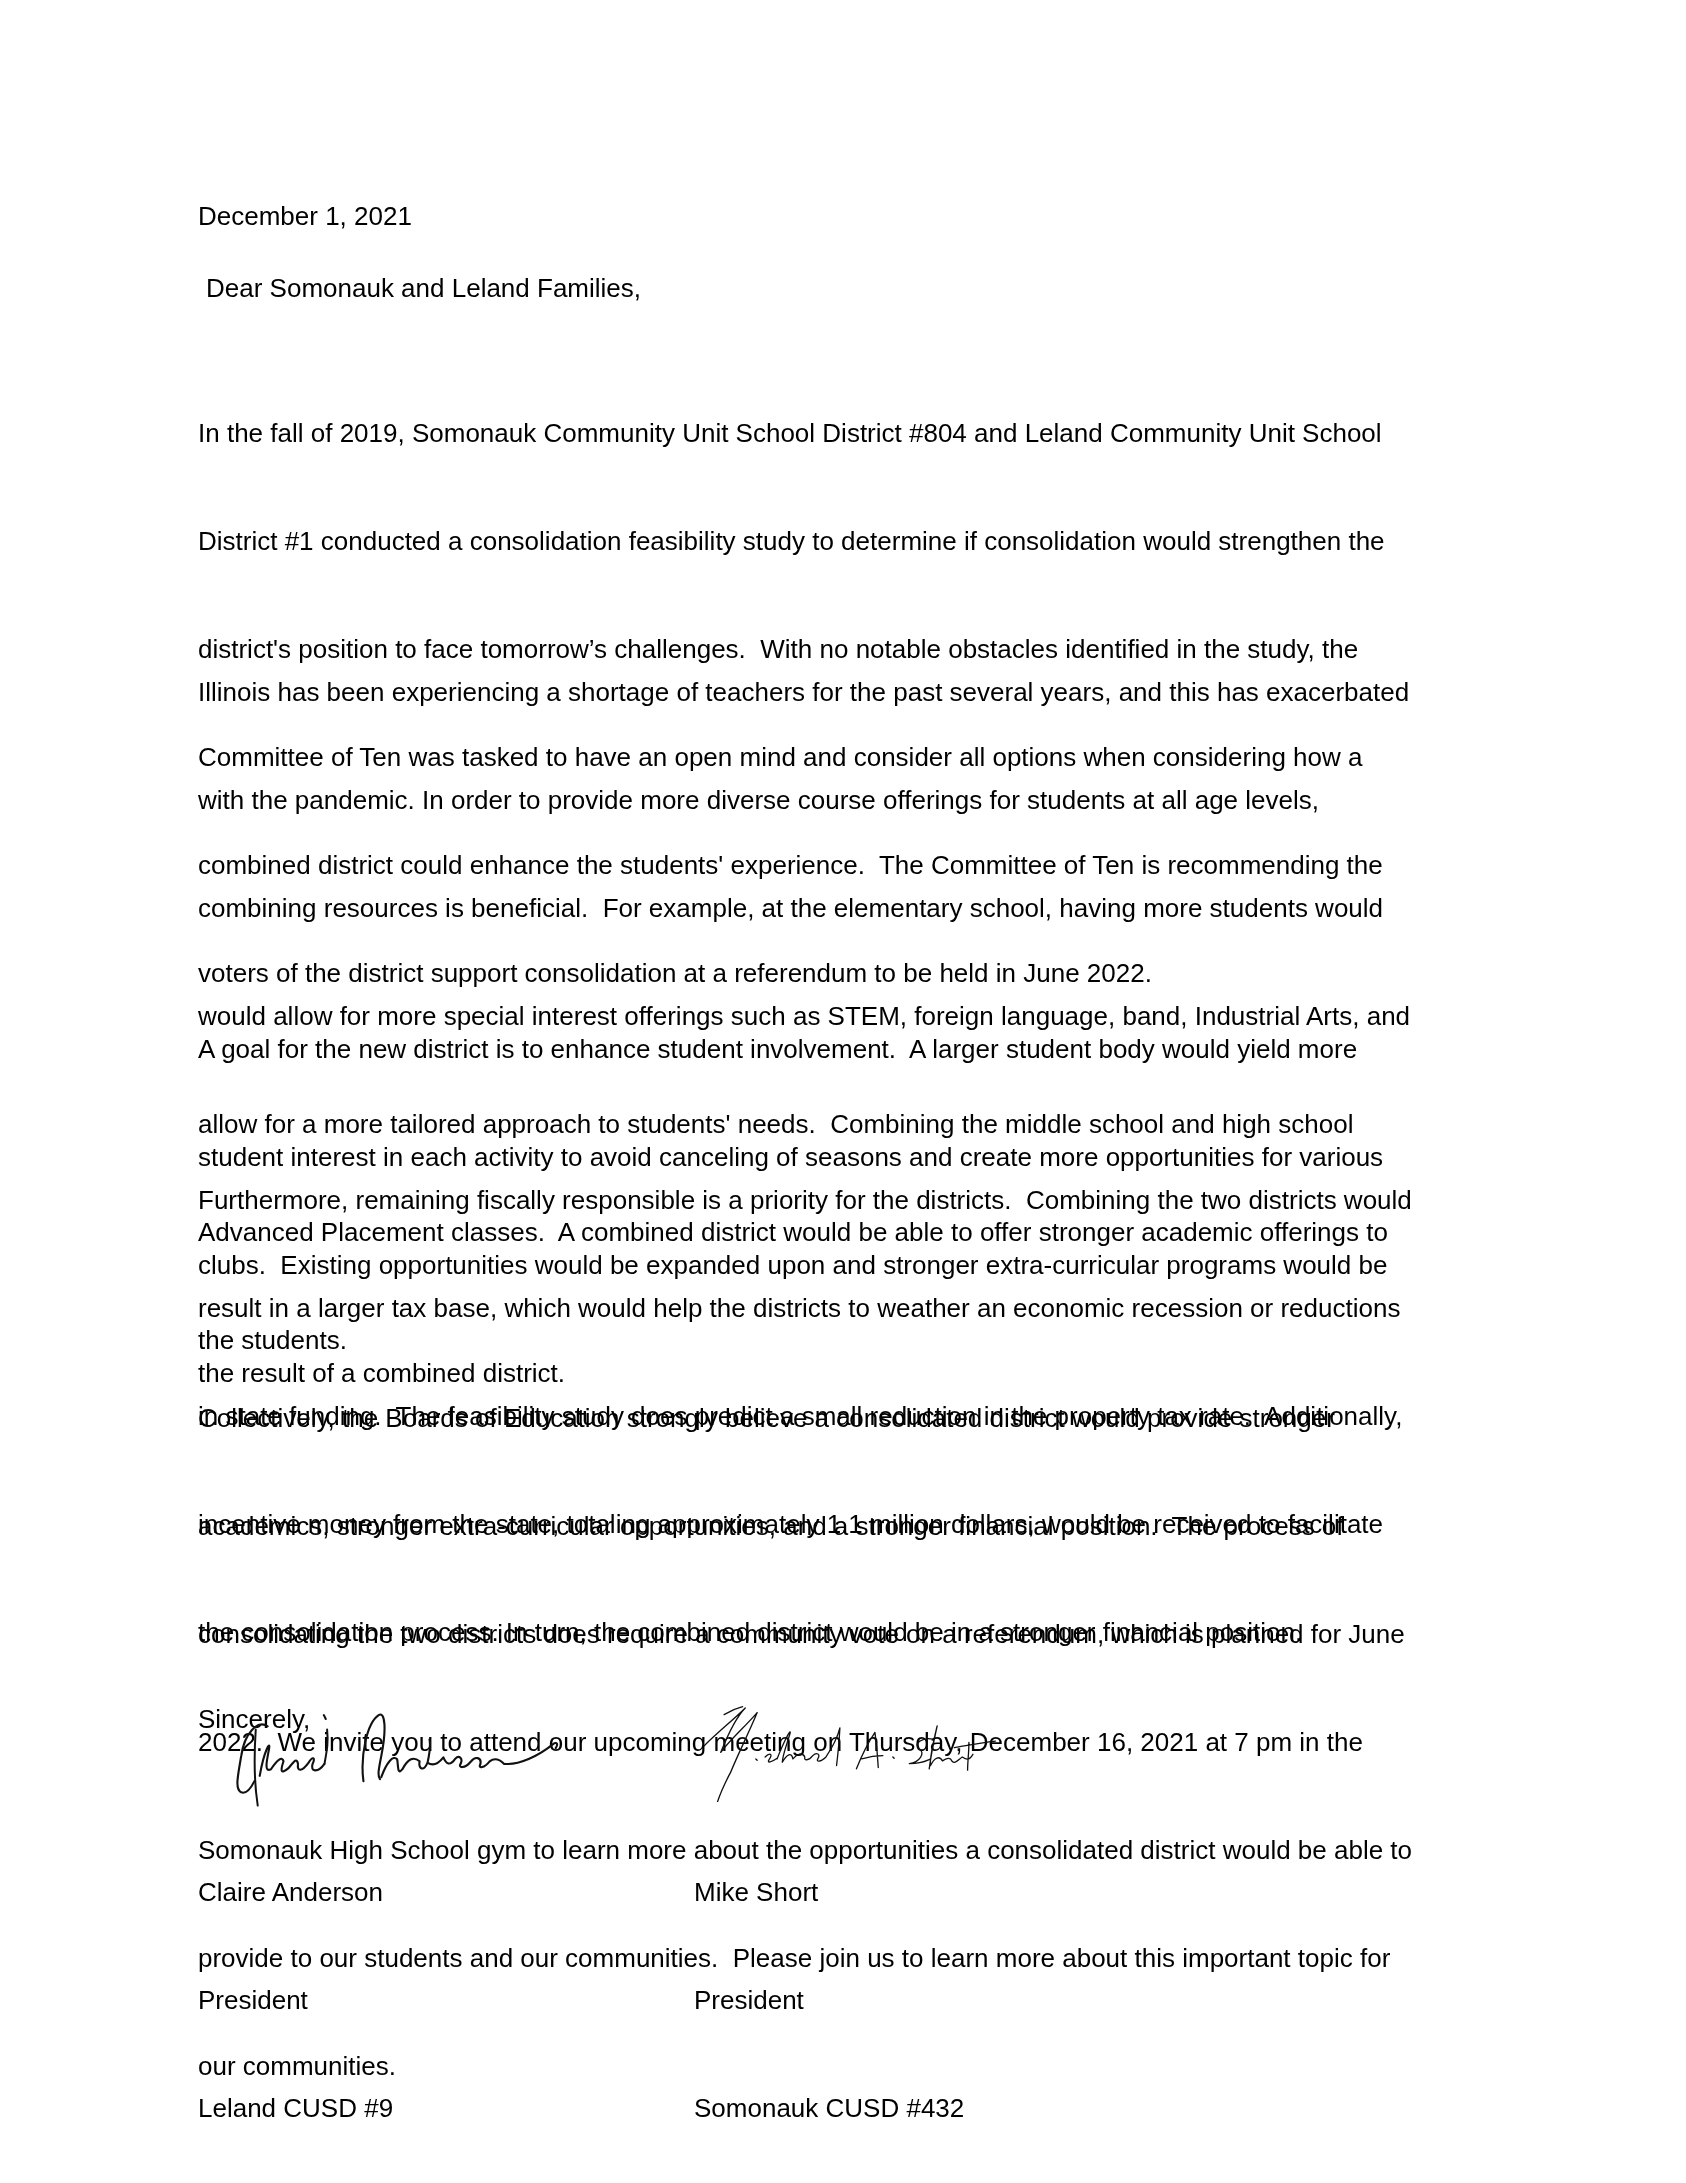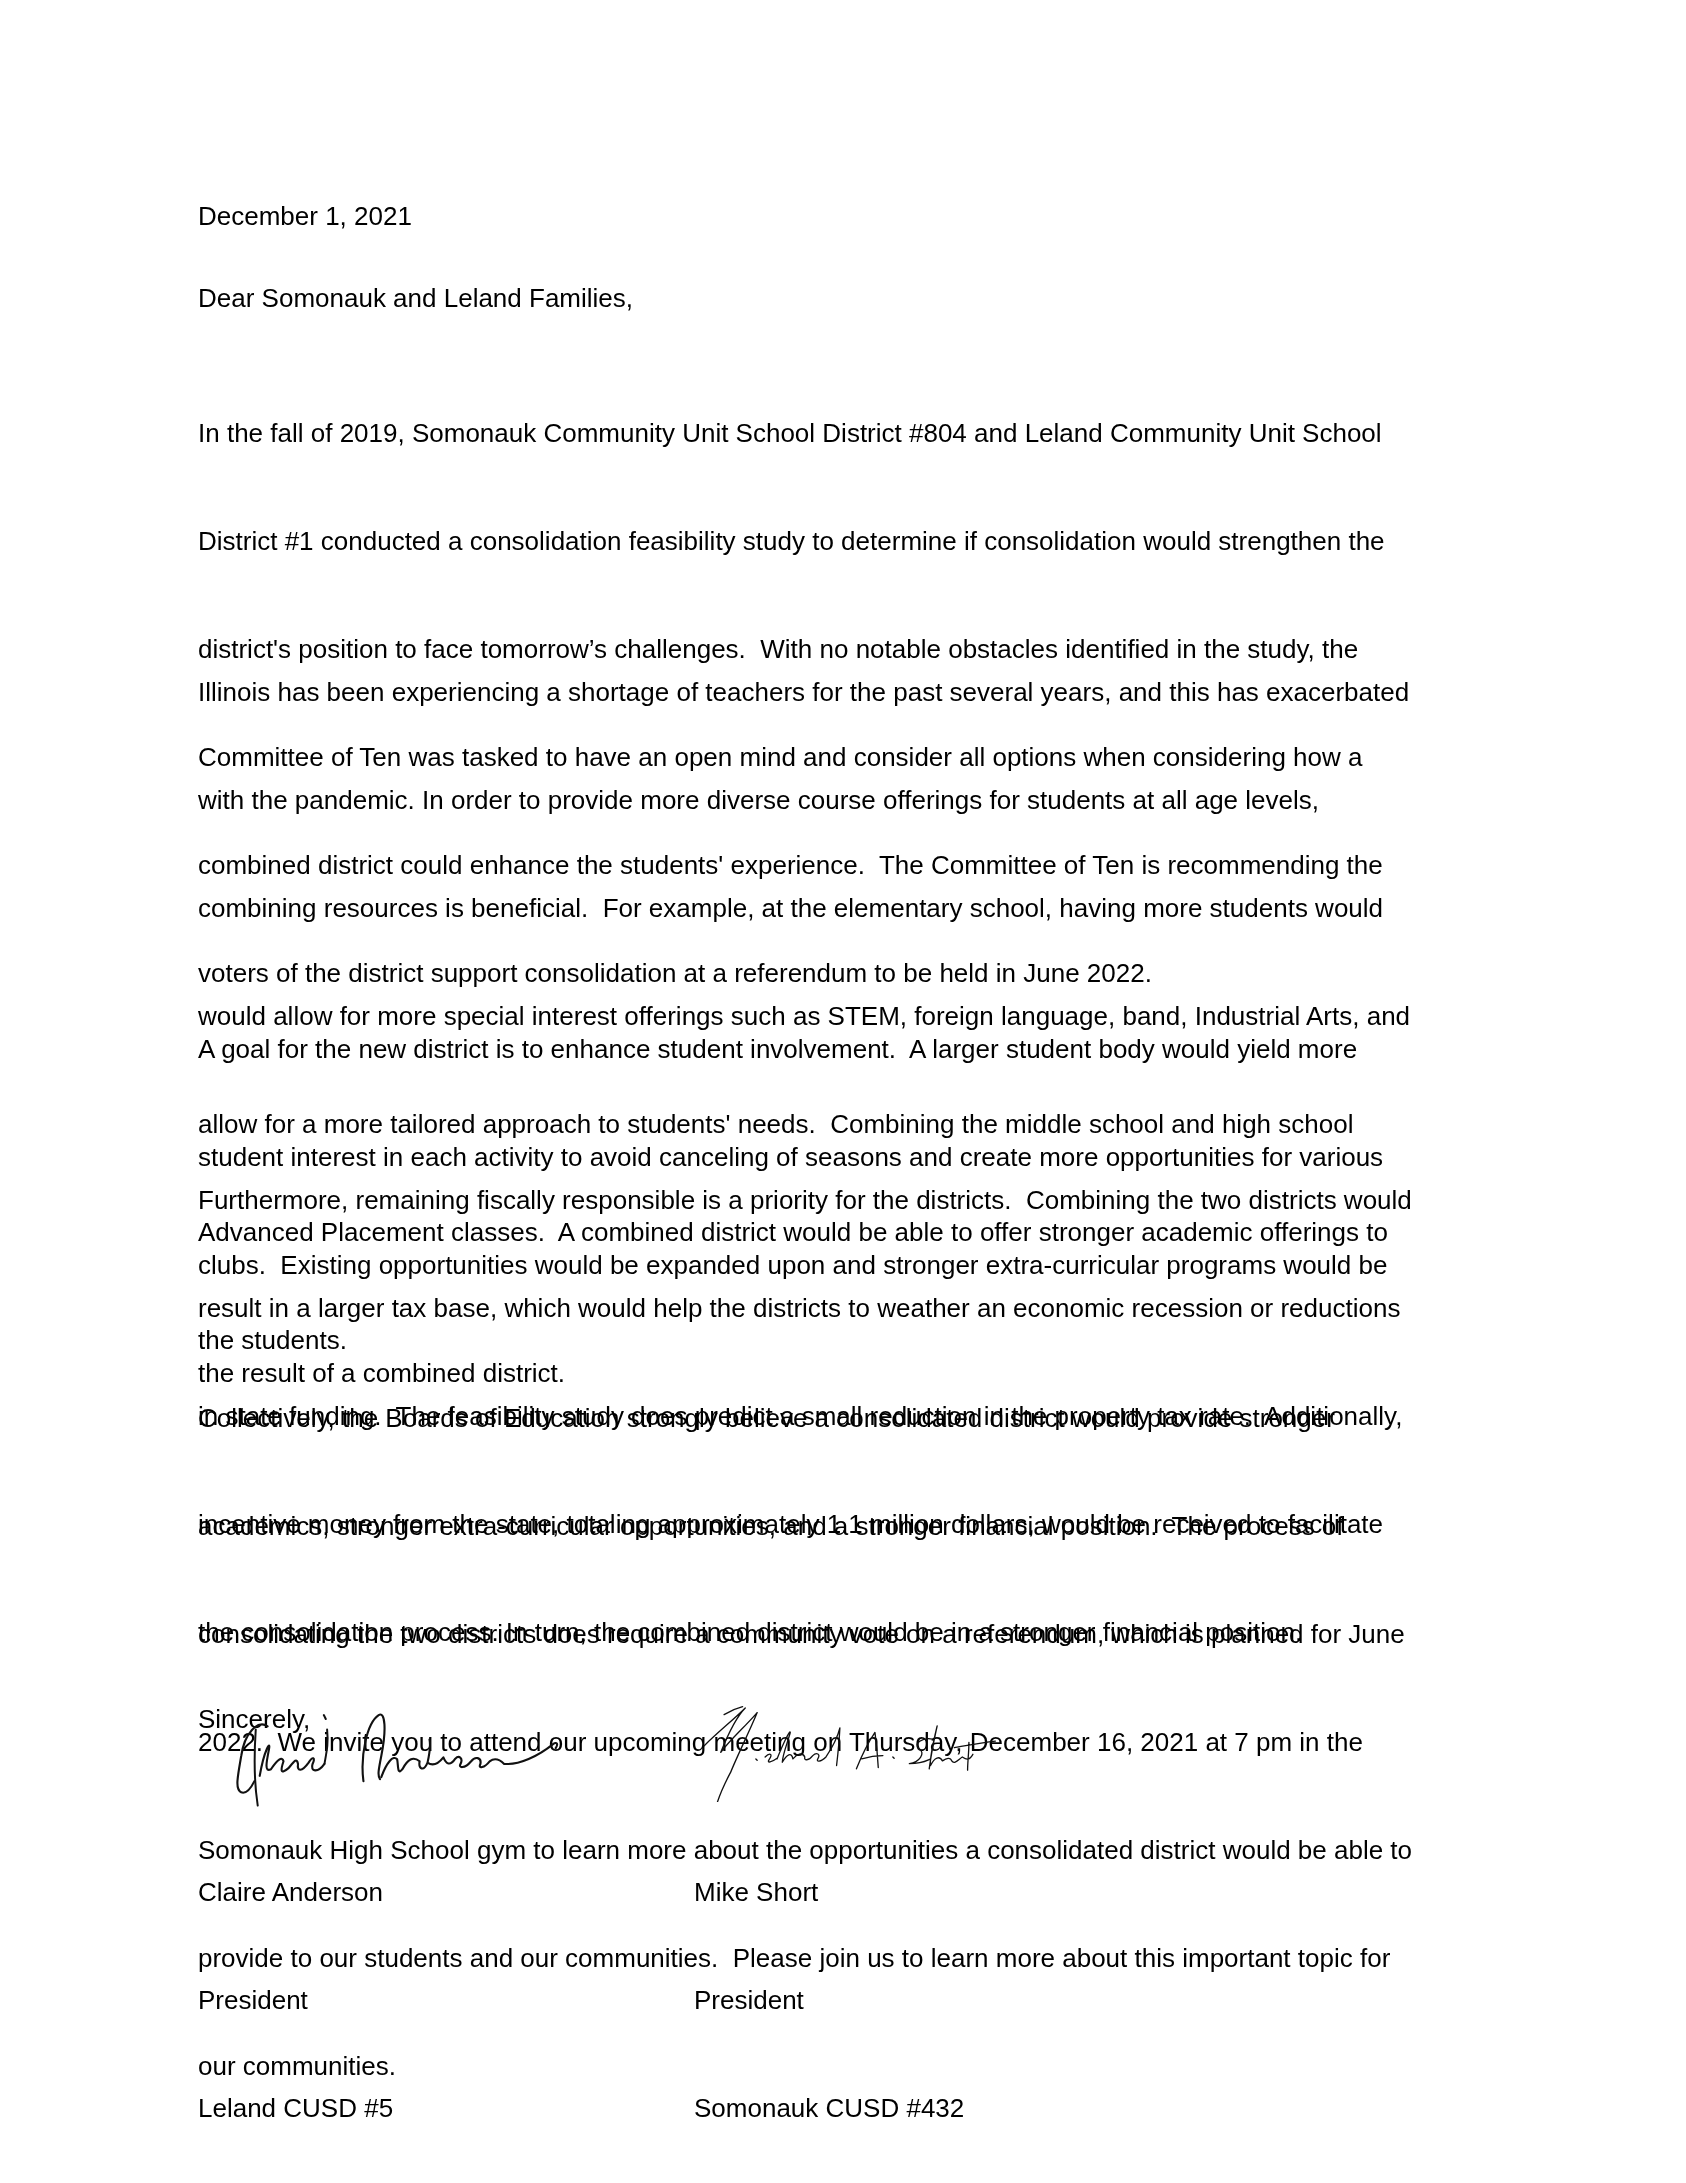--- a/index.html
+++ b/index.html
@@ -29,21 +29,21 @@
       font-size: 26px;
       line-height: 36px;
       white-space: pre;
       letter-spacing: 0;
     }
     .line {
       display: block;
       height: 36px;
     }
     #date { top: 198px; }
-    #salutation { top: 280px; }
+    #salutation { top: 270px; margin-left: 8px; }
     #para-0 { top: 343px; }
     #para-1 { top: 602px; }
     #para-2 { top: 959px; }
     #para-3 { top: 1110px; }
     #para-4 { top: 1328px; }
     #closing { top: 1701px; }
 
     .signer {
       position: absolute;
       font-size: 26px;
@@ -148,21 +148,21 @@
     <path stroke-width="2" d="M250 110 C 258 90, 268 70, 278 55 C 280 70, 282 90, 283 108 M258 95 C 268 92, 280 90, 290 90"></path>
 
     <path stroke-width="2" d="M305 92 L 307 94"></path>
 
     <path stroke-width="2" d="M365 65 C 350 62, 335 72, 345 80 C 355 86, 345 100, 330 102 C 350 102, 355 98, 362 95 M360 110 C 364 80, 370 55, 372 45 C 366 70, 360 95, 362 105 C 368 92, 376 90, 380 98 C 386 94, 392 92, 394 98 C 398 104, 404 96, 410 92 C 416 96, 420 98, 426 88 M420 70 C 420 85, 418 100, 418 112 M398 78 C 420 74, 440 70, 460 68"></path>
   </svg>
 
   <div class="signer" id="signer-left">
     <span class="line">Claire Anderson</span>
     <span class="line">President</span>
-    <span class="line">Leland CUSD #5</span>
+    <span class="line">Leland CUSD #9</span>
   </div>
 
   <div class="signer" id="signer-right">
     <span class="line">Mike Short</span>
     <span class="line">President</span>
     <span class="line">Somonauk CUSD #432</span>
   </div>
 
 </div>
 

